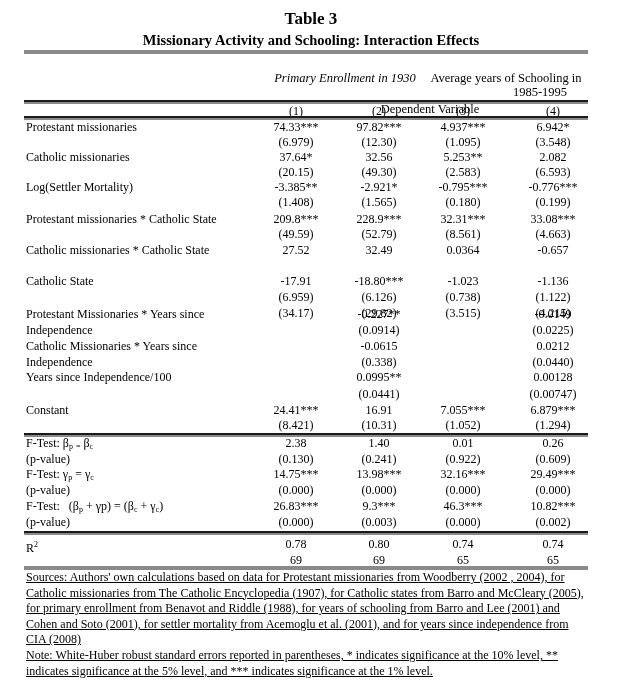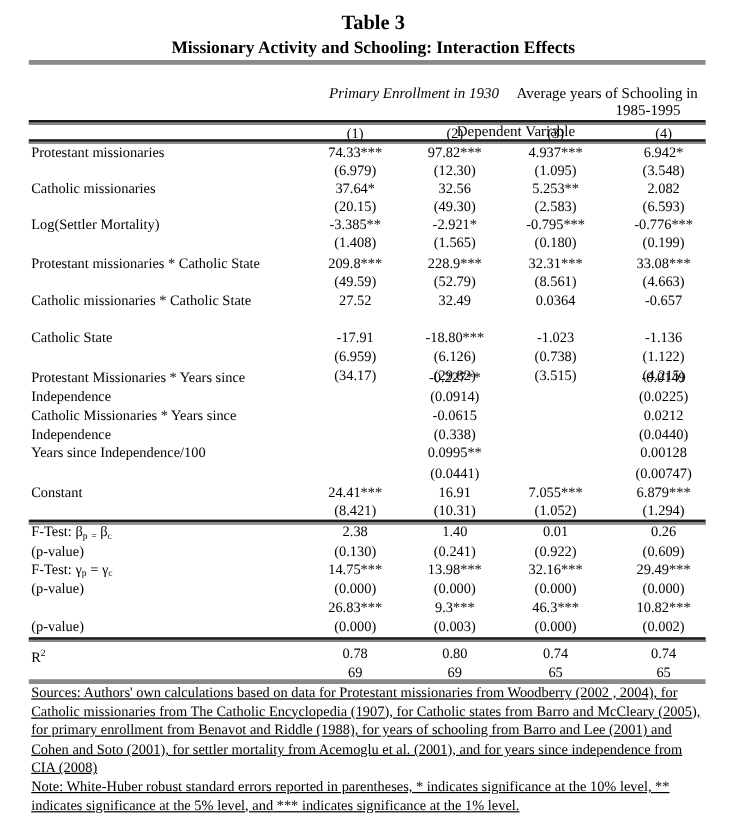--- a/index.html
+++ b/index.html
@@ -237,20 +237,21 @@
     <span class="c c4">29.49***</span>
 </div>
 <div class="row" style="top:483px;">
   <span class="lbl">(p-value)</span>
   <span class="c c1">(0.000)</span>
     <span class="c c2">(0.000)</span>
     <span class="c c3">(0.000)</span>
     <span class="c c4">(0.000)</span>
 </div>
 <div class="row" style="top:499px;">
+  <span class="lbl"><span>F-Test: </span>&nbsp; (<span>β</span><sub>p</sub> <span>+</span> <span>γp</span>) <span>=</span> (<span>β</span><sub>c</sub> <span>+</span> <span>γ</span><sub>c</sub>)</span>
   <span class="c c1">26.83***</span>
     <span class="c c2">9.3***</span>
     <span class="c c3">46.3***</span>
     <span class="c c4">10.82***</span>
 </div>
 <div class="row" style="top:515px;">
   <span class="lbl">(p-value)</span>
   <span class="c c1">(0.000)</span>
     <span class="c c2">(0.003)</span>
     <span class="c c3">(0.000)</span>

